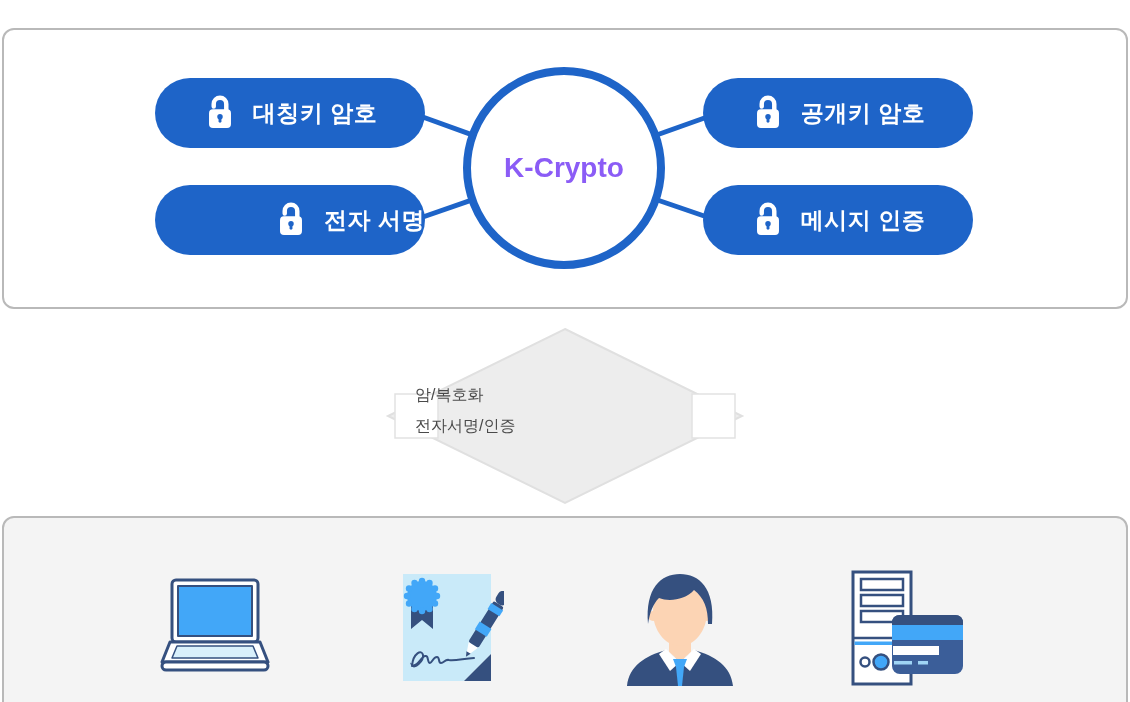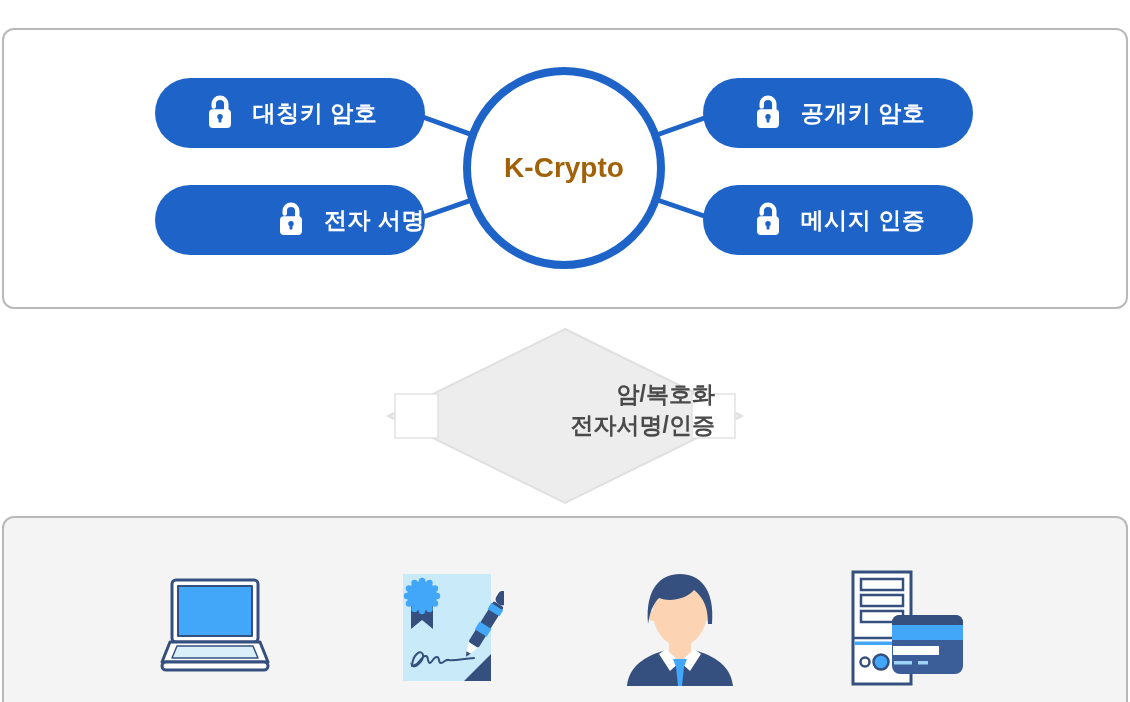--- a/index.html
+++ b/index.html
@@ -17,25 +17,25 @@
     color:#ffffff;font-size:23px;font-weight:700;letter-spacing:0.5px;
   }
   .pill-top-left{left:155px;top:52px;}
   .pill-bottom-left{left:155px;top:159px;justify-content:flex-end;}
   .pill-top-right{left:703px;top:52px;}
   .pill-bottom-right{left:703px;top:159px;}
   .center-circle{
     position:absolute;left:463px;top:41px;width:186px;height:186px;background:#ffffff;
     border:8px solid #1e64c8;border-radius:50%;
     display:flex;align-items:center;justify-content:center;
-    color:#a16207;font-size:28px;font-weight:700;
+    color:#8b5cf6;font-size:28px;font-weight:700;
   }
   .flow-text{
-    position:absolute;left:415px;top:353px;width:300px;text-align:right;
-    font-size:23px;font-weight:700;color:#4a4a4a;line-height:31px;
+    position:absolute;left:415px;top:353px;width:300px;text-align:left;
+    font-size:16px;font-weight:400;color:#4a4a4a;line-height:31px;
   }
   .app-icon{position:absolute;}
 </style>
 </head>
 <body>
 
 <div class="canvas">
 
   <div class="panel top-panel"></div>
   <div class="panel bottom-panel"></div>

